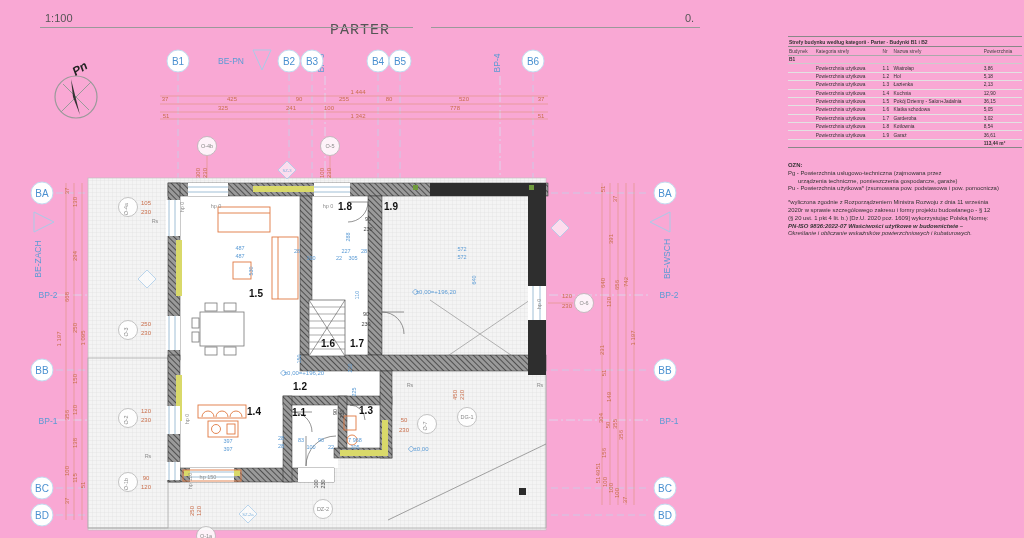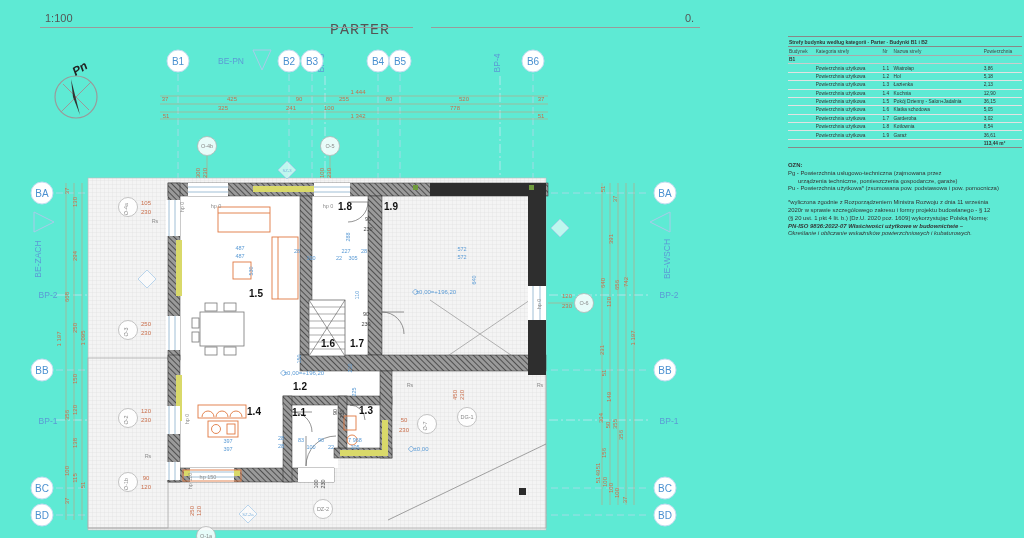--- a/index.html
+++ b/index.html
@@ -1,16 +1,16 @@
 <!DOCTYPE html>
 <html><head>
 <meta charset="utf-8">
 <style>
   html,body{margin:0;padding:0;background:#fff;}
-  #sheet{position:relative;width:1024px;height:538px;background:#5eead4;overflow:hidden;
+  #sheet{position:relative;width:1024px;height:538px;background:#f9a8d4;overflow:hidden;
          font-family:"Liberation Sans",sans-serif;}
   
   .titlebar{position:absolute;left:0;top:10px;width:1024px;height:20px;}
   .tb-scale{position:absolute;left:45px;top:2px;font-size:11px;color:#555;}
   .tb-title{position:absolute;left:330px;top:12px;font-size:15px;color:#555;letter-spacing:1px;font-family:Liberation Mono, monospace;}
   .tb-page{position:absolute;left:685px;top:2px;font-size:11px;color:#555;}
   .tb-line{position:absolute;top:17px;height:1px;background:#9a9a9a;}
   
   #panel{position:absolute;left:788px;top:36px;width:234px;color:#222;}
   table.areas{width:100%;border-collapse:collapse;font-size:4.8px;color:#333;}

